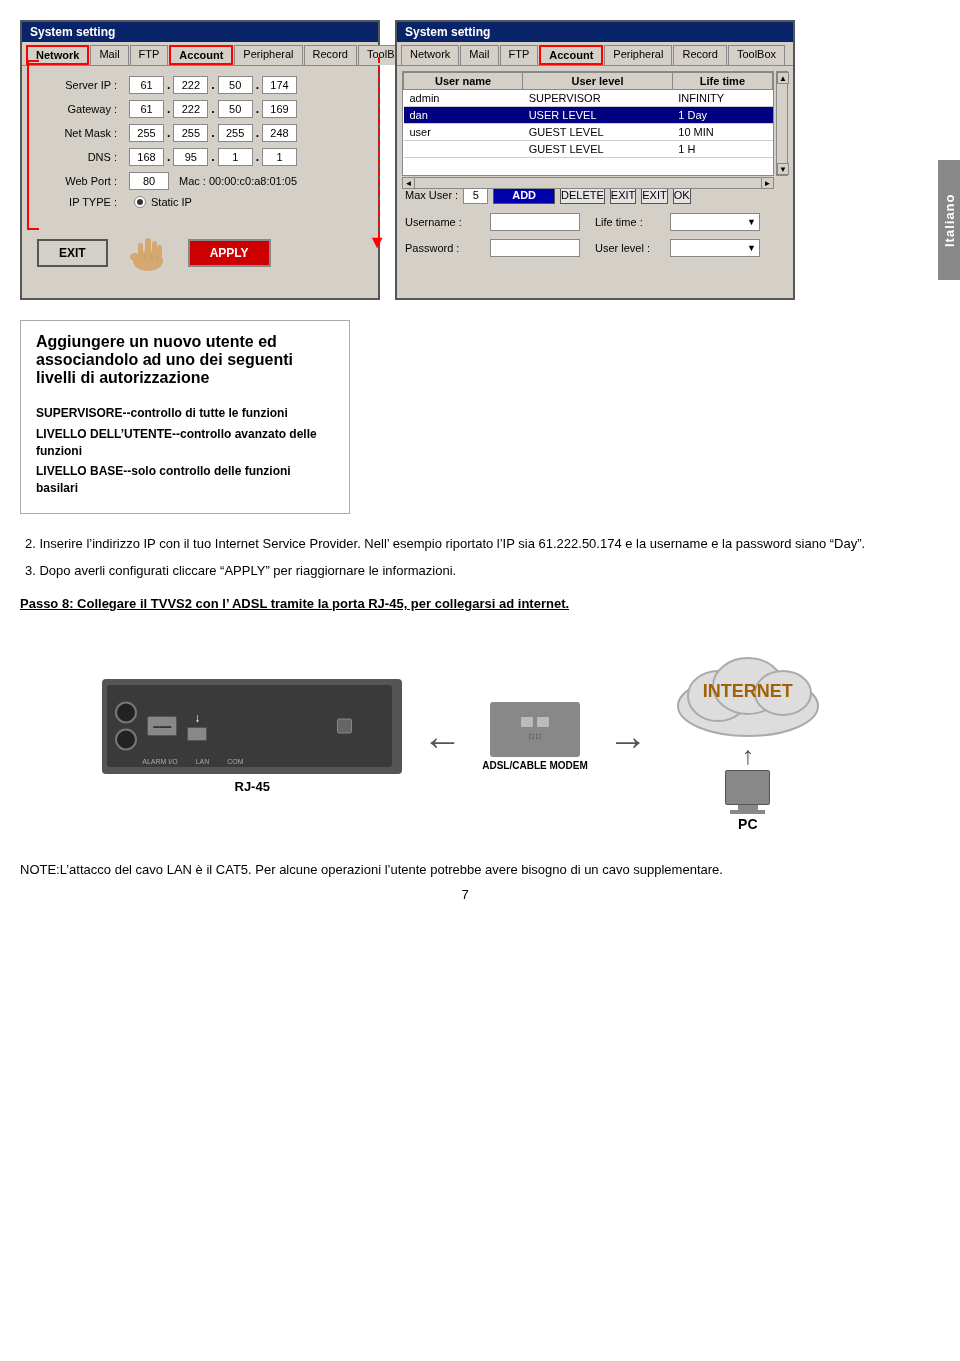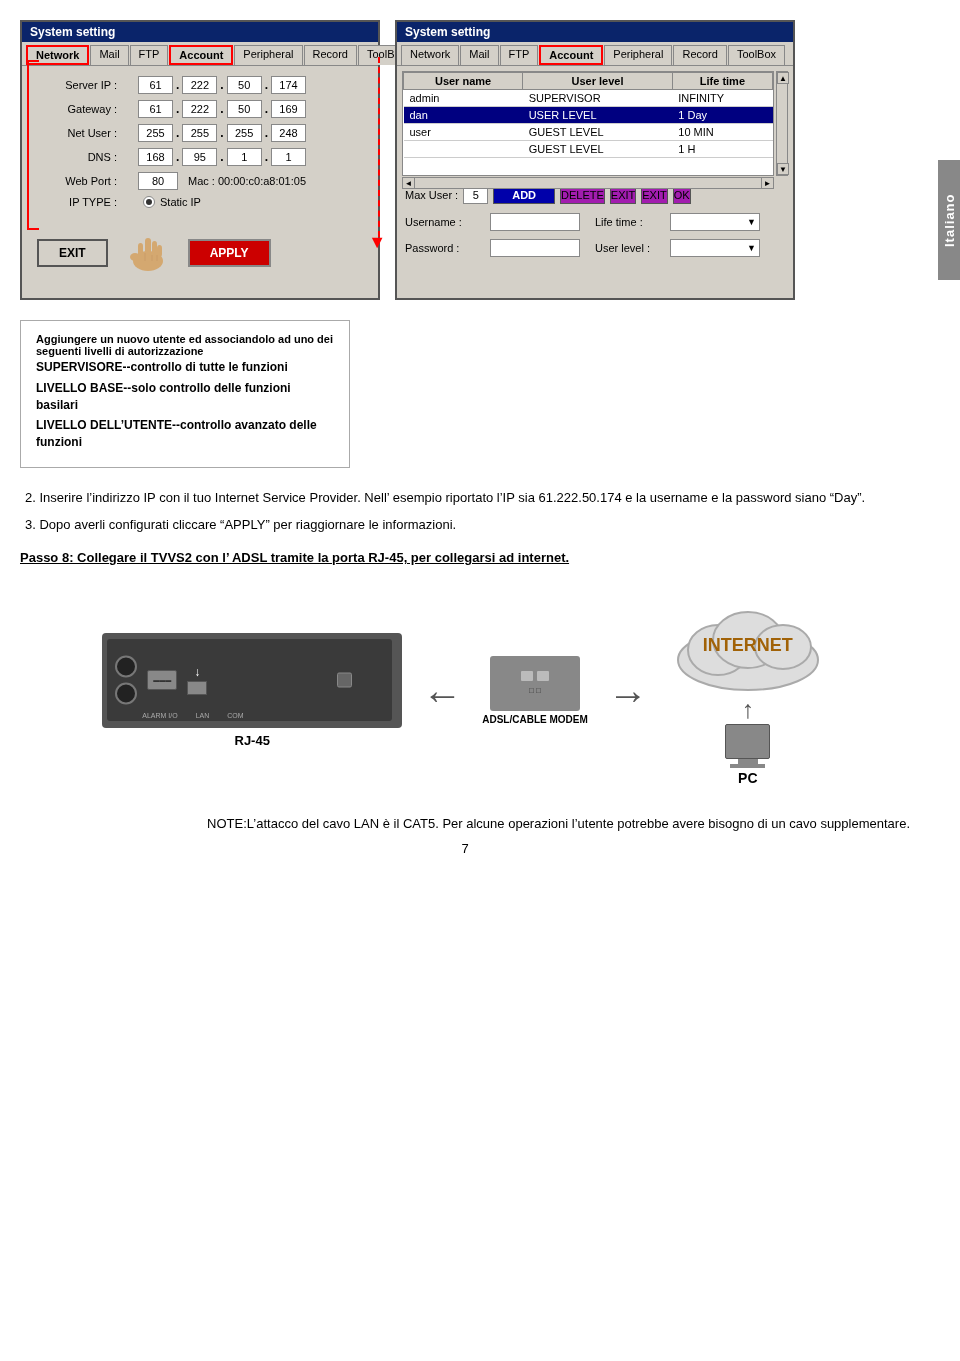--- a/index.html
+++ b/index.html
@@ -90,21 +90,21 @@
     .field-row {
       display: flex;
       align-items: center;
       margin-bottom: 6px;
       font-size: 11px;
     }
 
     .field-label {
       width: 80px;
       text-align: right;
-      margin-right: 21px;
+      margin-right: 12px;
       font-size: 11px;
     }
 
     .ip-inputs {
       display: flex;
       align-items: center;
       gap: 3px;
     }
 
     .ip-box {
@@ -210,23 +210,23 @@
     
     .info-box {
       border: 1px solid #aaa;
       background: #fff;
       padding: 12px 15px;
       width: 330px;
       margin-top: 10px;
     }
 
     .info-title {
-      font-size: 11px;
-      font-weight: bold;
-      margin-bottom: 2px;
+      font-size: 16px;
+      font-weight: bold;
+      margin-bottom: 18px;
     }
 
     .info-text {
       font-size: 12px;
       margin-bottom: 4px;
       line-height: 1.4;
     }
 
     .info-text strong {
       font-weight: bold;
@@ -286,21 +286,21 @@
       background: #0000aa;
       color: #fff;
       border: 1px solid #555;
       padding: 2px 18px;
       font-size: 11px;
       font-weight: bold;
       cursor: pointer;
     }
 
     .btn-small {
-      background: #a21caf;
+      background: #e5e5e5;
       border: 1px solid #555;
       padding: 2px 0;
       font-size: 11px;
       cursor: pointer;
     }
 
     .form-row {
       display: flex;
       align-items: center;
       padding: 4px 8px;
@@ -392,21 +392,21 @@
     
     .rj45-label {
       font-size: 13px;
       font-weight: bold;
       margin-top: 5px;
     }
 
     
     .bottom-note {
       font-size: 13px;
-      text-align: right;
+      text-align: left;
       margin-top: 8px;
     }
 
     
     .page-number {
       text-align: center;
       font-size: 13px;
       margin-top: 10px;
     }
 
@@ -581,21 +581,21 @@
               <span class="ip-dot">.</span>
               <input class="ip-box" value="222" readonly="" style="">
               <span class="ip-dot">.</span>
               <input class="ip-box" value="50" readonly="" style="">
               <span class="ip-dot">.</span>
               <input class="ip-box" value="169" readonly="" style="">
             </div>
           </div>
 
           <div class="field-row">
-            <div class="field-label">Net User :</div>
+            <div class="field-label">Net Mask :</div>
             <div class="ip-inputs">
               <input class="ip-box" value="255" readonly="" style="">
               <span class="ip-dot">.</span>
               <input class="ip-box" value="255" readonly="" style="">
               <span class="ip-dot">.</span>
               <input class="ip-box" value="255" readonly="" style="">
               <span class="ip-dot">.</span>
               <input class="ip-box" value="248" readonly="" style="">
             </div>
           </div>
@@ -648,22 +648,22 @@
               <line x1="34" y1="22" x2="34" y2="28" stroke="#c09060" stroke-width="0.5"></line>
             </g>
           </svg>
           <button class="btn-apply">APPLY</button>
         </div>
       </div>
 
       <div class="info-box">
         <div class="info-title">Aggiungere un nuovo utente ed associandolo ad uno dei seguenti livelli di autorizzazione</div>
         <div class="info-text"><strong>SUPERVISORE--controllo di tutte le funzioni</strong></div>
+        <div class="info-text"><strong>LIVELLO DELL’UTENTE--controllo avanzato delle funzioni</strong></div>
         <div class="info-text"><strong>LIVELLO BASE--solo controllo delle funzioni basilari</strong></div>
-        <div class="info-text"><strong>LIVELLO DELL’UTENTE--controllo avanzato delle funzioni</strong></div>
       </div>
 
     </div>
 
     <div class="account-dialog">
       <div class="dialog-title-bar">System setting</div>
       <div class="dialog-tabs">
         <div class="dialog-tab">Network</div>
         <div class="dialog-tab">Mail</div>
         <div class="dialog-tab">FTP</div>

